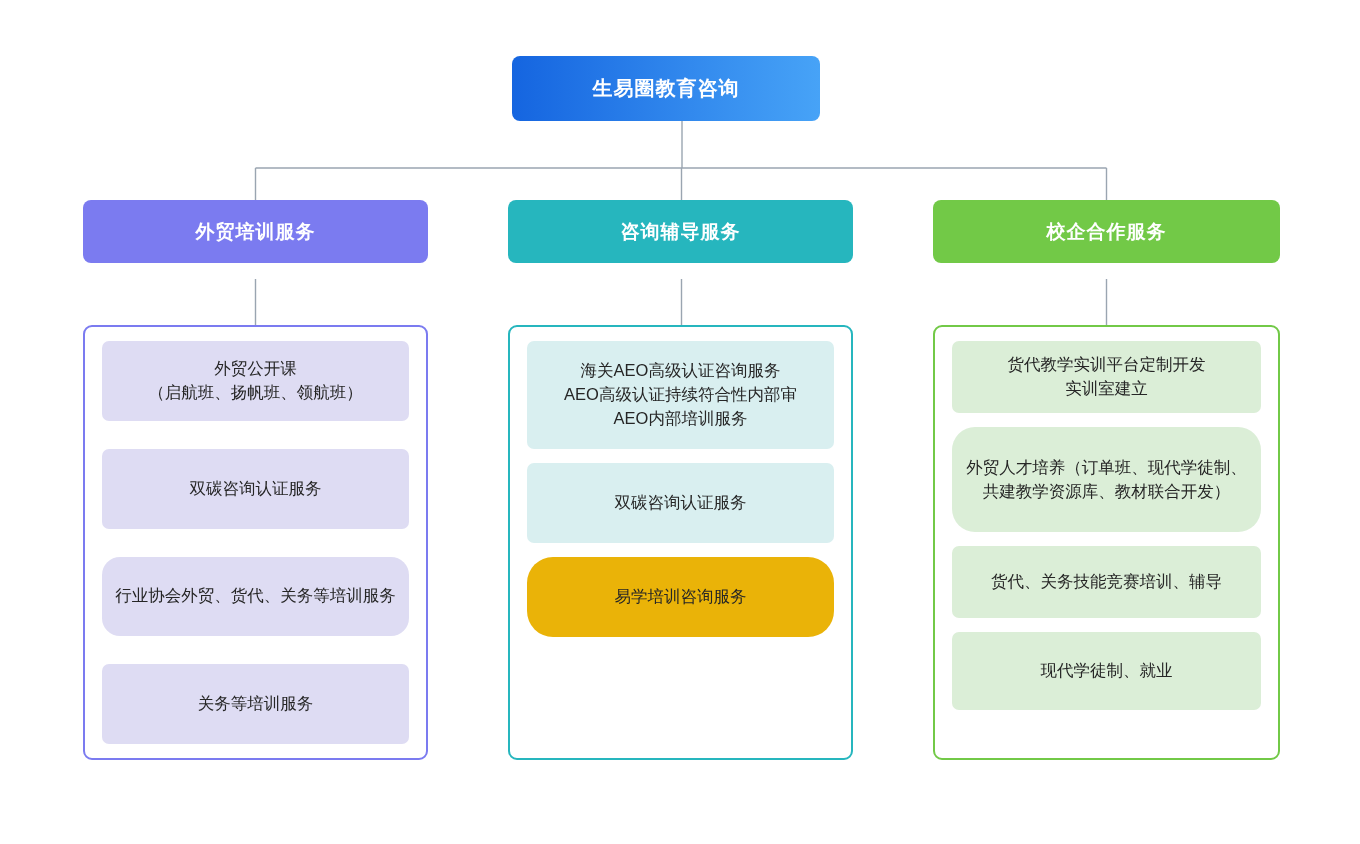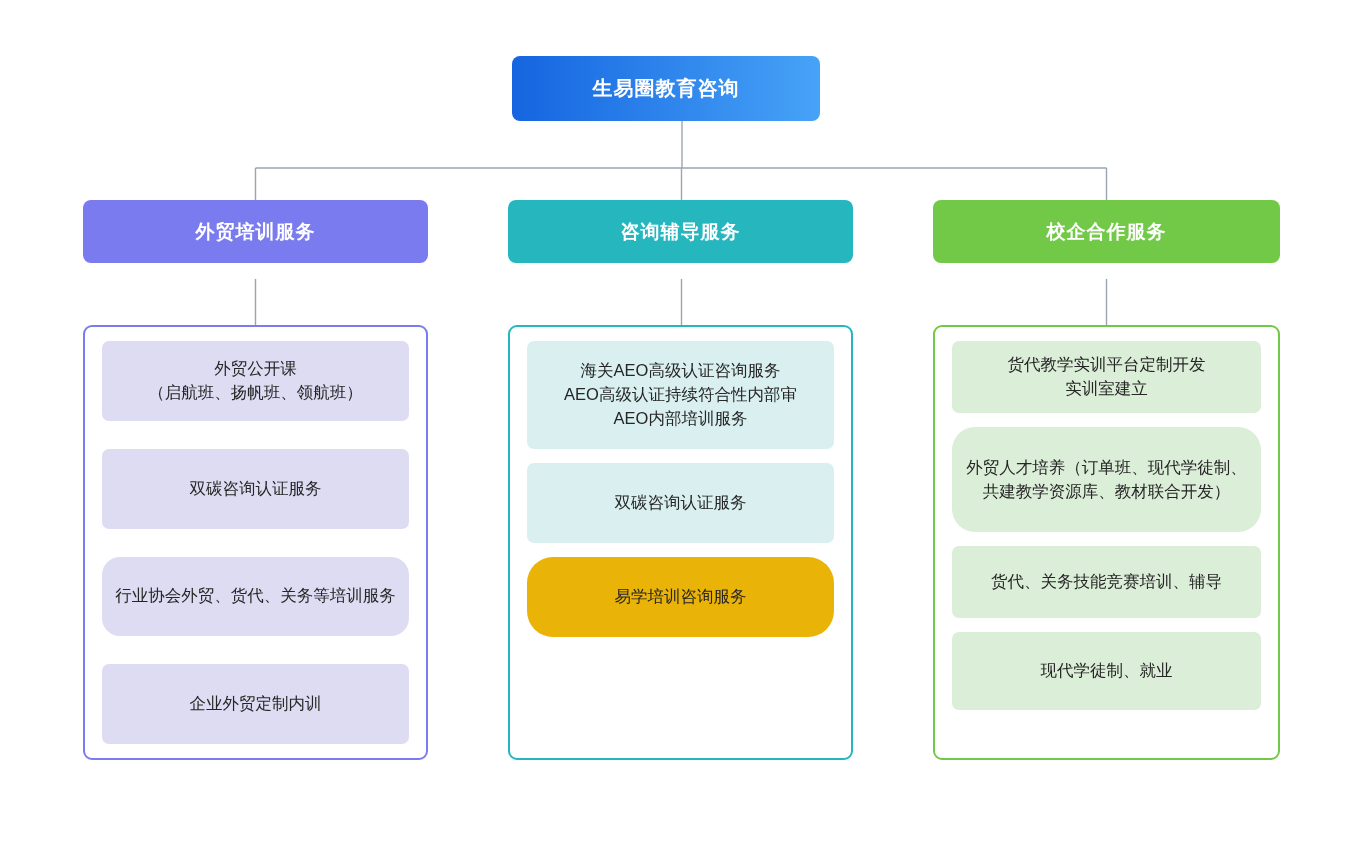--- a/index.html
+++ b/index.html
@@ -139,21 +139,21 @@
 
   <div class="branch col0">
     <div class="branch-header" id="hdr0" style="background: rgb(123, 123, 240);">
       <span>外贸培训服务</span>
     </div>
     <div class="branch-body" id="body0" style="border-color: rgb(123, 123, 240); gap: 28px;">
       <div class="leaf-card" style="background: rgb(222, 220, 243);">外贸公开课
 （启航班、扬帆班、领航班）</div>
       <div class="leaf-card" style="background: rgb(222, 220, 243);">双碳咨询认证服务</div>
       <div class="leaf-card" style="background: rgb(222, 220, 243); border-radius: 18px;">行业协会外贸、货代、关务等培训服务</div>
-      <div class="leaf-card" style="background: rgb(222, 220, 243);">企业外贸定制内训</div>
+      <div class="leaf-card" style="background: rgb(222, 220, 243);">关务等培训服务</div>
     </div>
   </div>
 
   <div class="branch col1">
     <div class="branch-header" id="hdr1" style="background: rgb(38, 182, 190);">
       <span>咨询辅导服务</span>
     </div>
     <div class="branch-body" id="body1" style="border-color: rgb(38, 182, 190);">
       <div class="leaf-card tall3" style="background: rgb(217, 239, 240);">海关AEO高级认证咨询服务
 AEO高级认证持续符合性内部审

